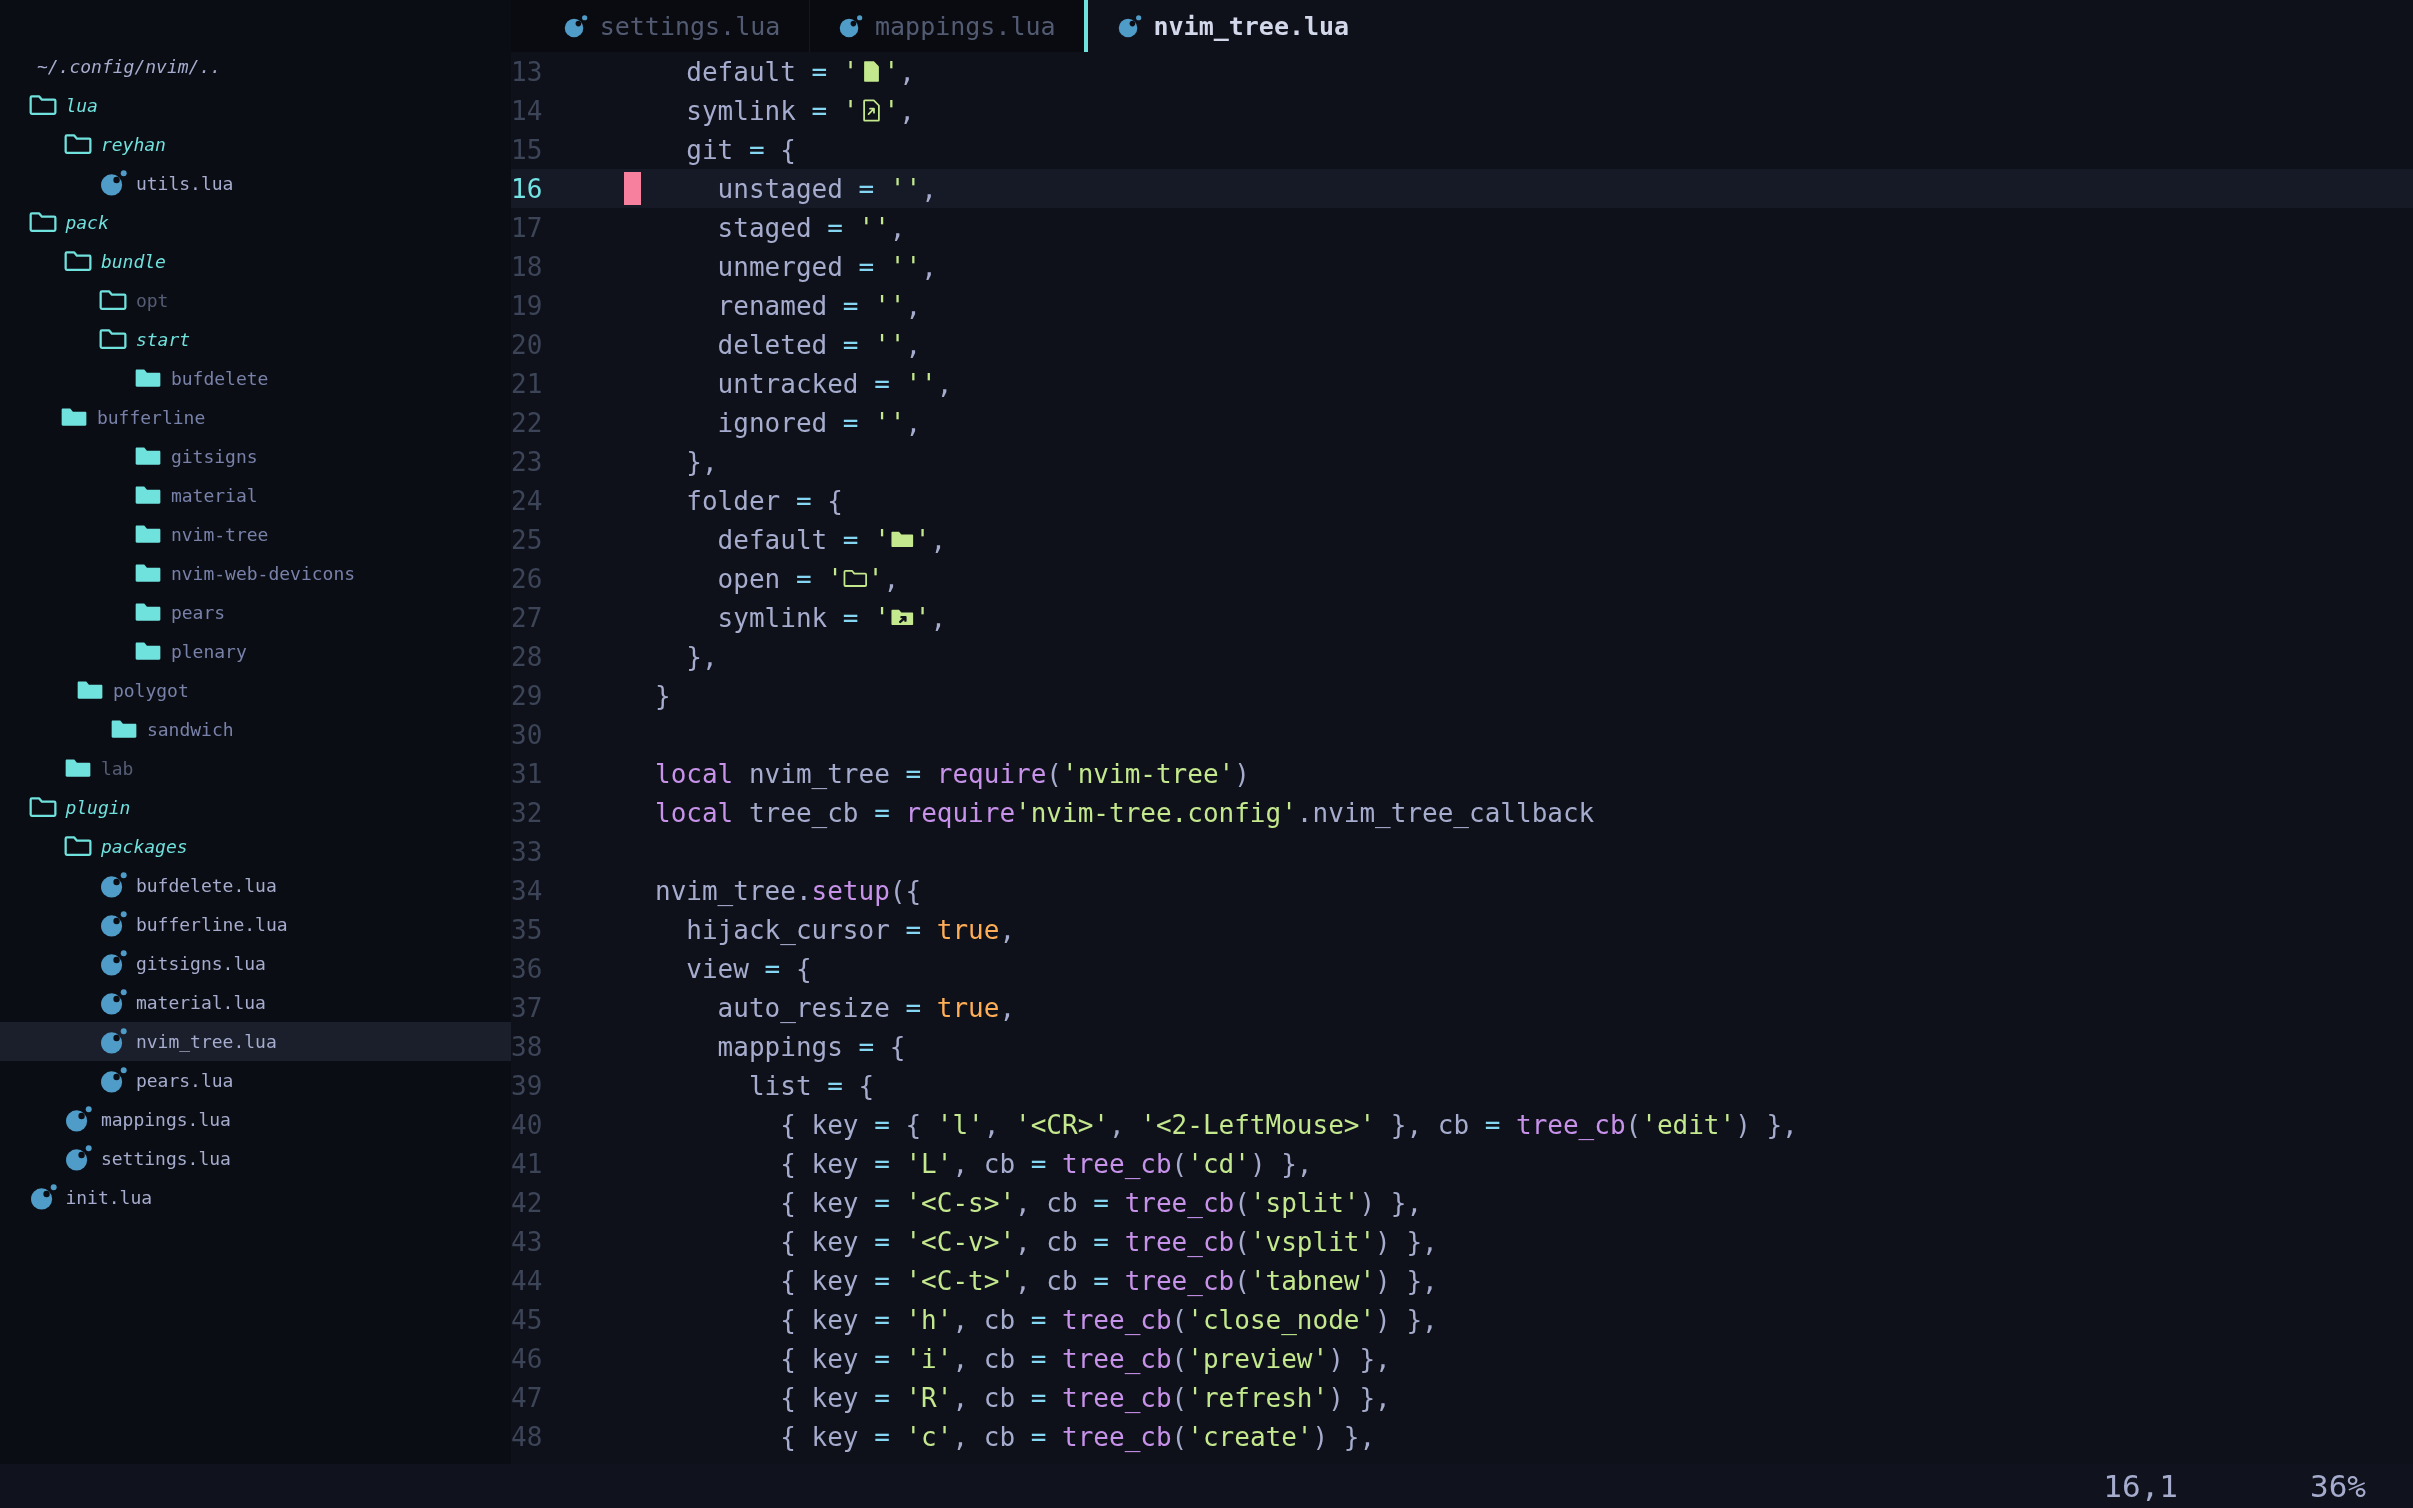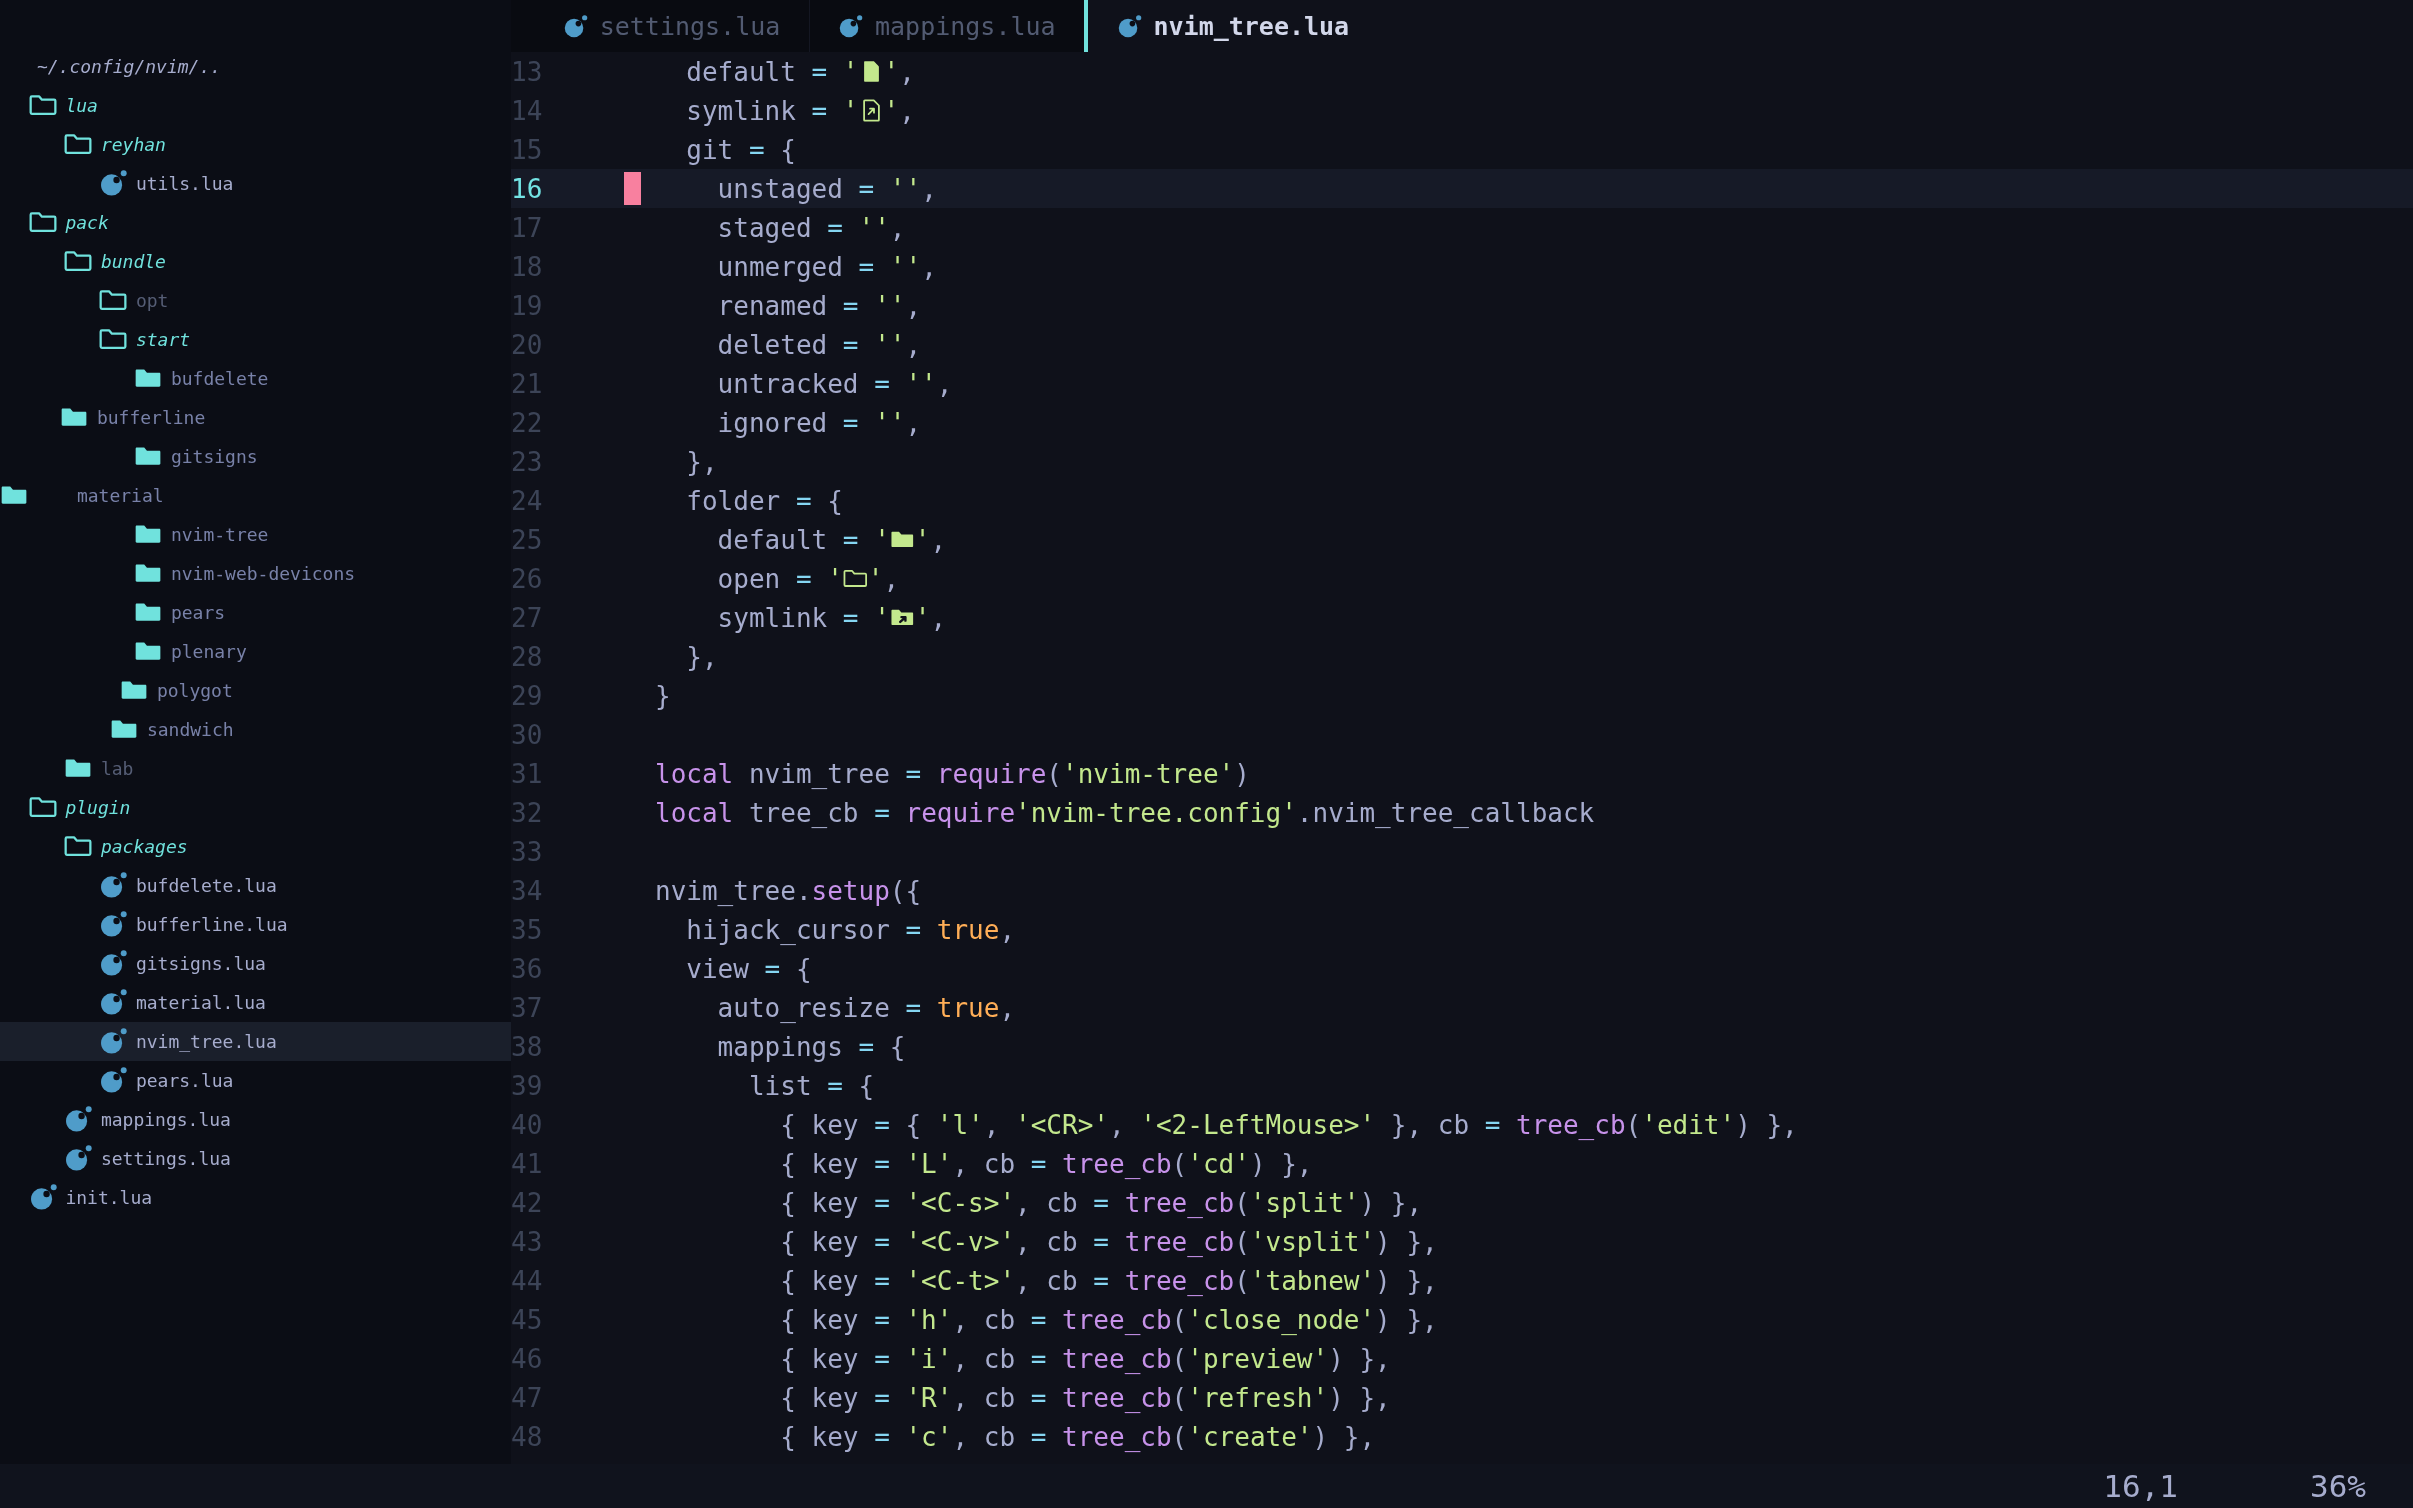--- a/index.html
+++ b/index.html
@@ -153,21 +153,21 @@
           <span class="tlabel st-dim">bufferline</span>
         </div>
         <div class="trow" style="padding-left: 134px;">
           <span class="ticon">
             <svg class="ic-cyan-fill" viewBox="0 0 24 24">
               <path d="M2.4 4.6h6.2l2.3 2.7h10.3c.6 0 1 .4 1 1v9.9c0 .6-.4 1-1 1H2.4c-.6 0-1-.4-1-1V5.6c0-.6.4-1 1-1z"></path>
             </svg>
           </span>
           <span class="tlabel st-dim">gitsigns</span>
         </div>
-        <div class="trow" style=" gap: 40px;">
+        <div class="trow" style="padding-left: 134px;">
           <span class="ticon">
             <svg class="ic-cyan-fill" viewBox="0 0 24 24">
               <path d="M2.4 4.6h6.2l2.3 2.7h10.3c.6 0 1 .4 1 1v9.9c0 .6-.4 1-1 1H2.4c-.6 0-1-.4-1-1V5.6c0-.6.4-1 1-1z"></path>
             </svg>
           </span>
           <span class="tlabel st-dim">material</span>
         </div>
         <div class="trow" style="padding-left: 134px;">
           <span class="ticon">
             <svg class="ic-cyan-fill" viewBox="0 0 24 24">
@@ -193,21 +193,21 @@
           <span class="tlabel st-dim">pears</span>
         </div>
         <div class="trow" style="padding-left: 134px;">
           <span class="ticon">
             <svg class="ic-cyan-fill" viewBox="0 0 24 24">
               <path d="M2.4 4.6h6.2l2.3 2.7h10.3c.6 0 1 .4 1 1v9.9c0 .6-.4 1-1 1H2.4c-.6 0-1-.4-1-1V5.6c0-.6.4-1 1-1z"></path>
             </svg>
           </span>
           <span class="tlabel st-dim">plenary</span>
         </div>
-        <div class="trow" style="padding-left: 120px;">
+        <div class="trow" style="padding-left: 76px;">
           <span class="ticon">
             <svg class="ic-cyan-fill" viewBox="0 0 24 24">
               <path d="M2.4 4.6h6.2l2.3 2.7h10.3c.6 0 1 .4 1 1v9.9c0 .6-.4 1-1 1H2.4c-.6 0-1-.4-1-1V5.6c0-.6.4-1 1-1z"></path>
             </svg>
           </span>
           <span class="tlabel st-dim">polygot</span>
         </div>
         <div class="trow" style="padding-left: 110px;">
           <span class="ticon">
             <svg class="ic-cyan-fill" viewBox="0 0 24 24">

